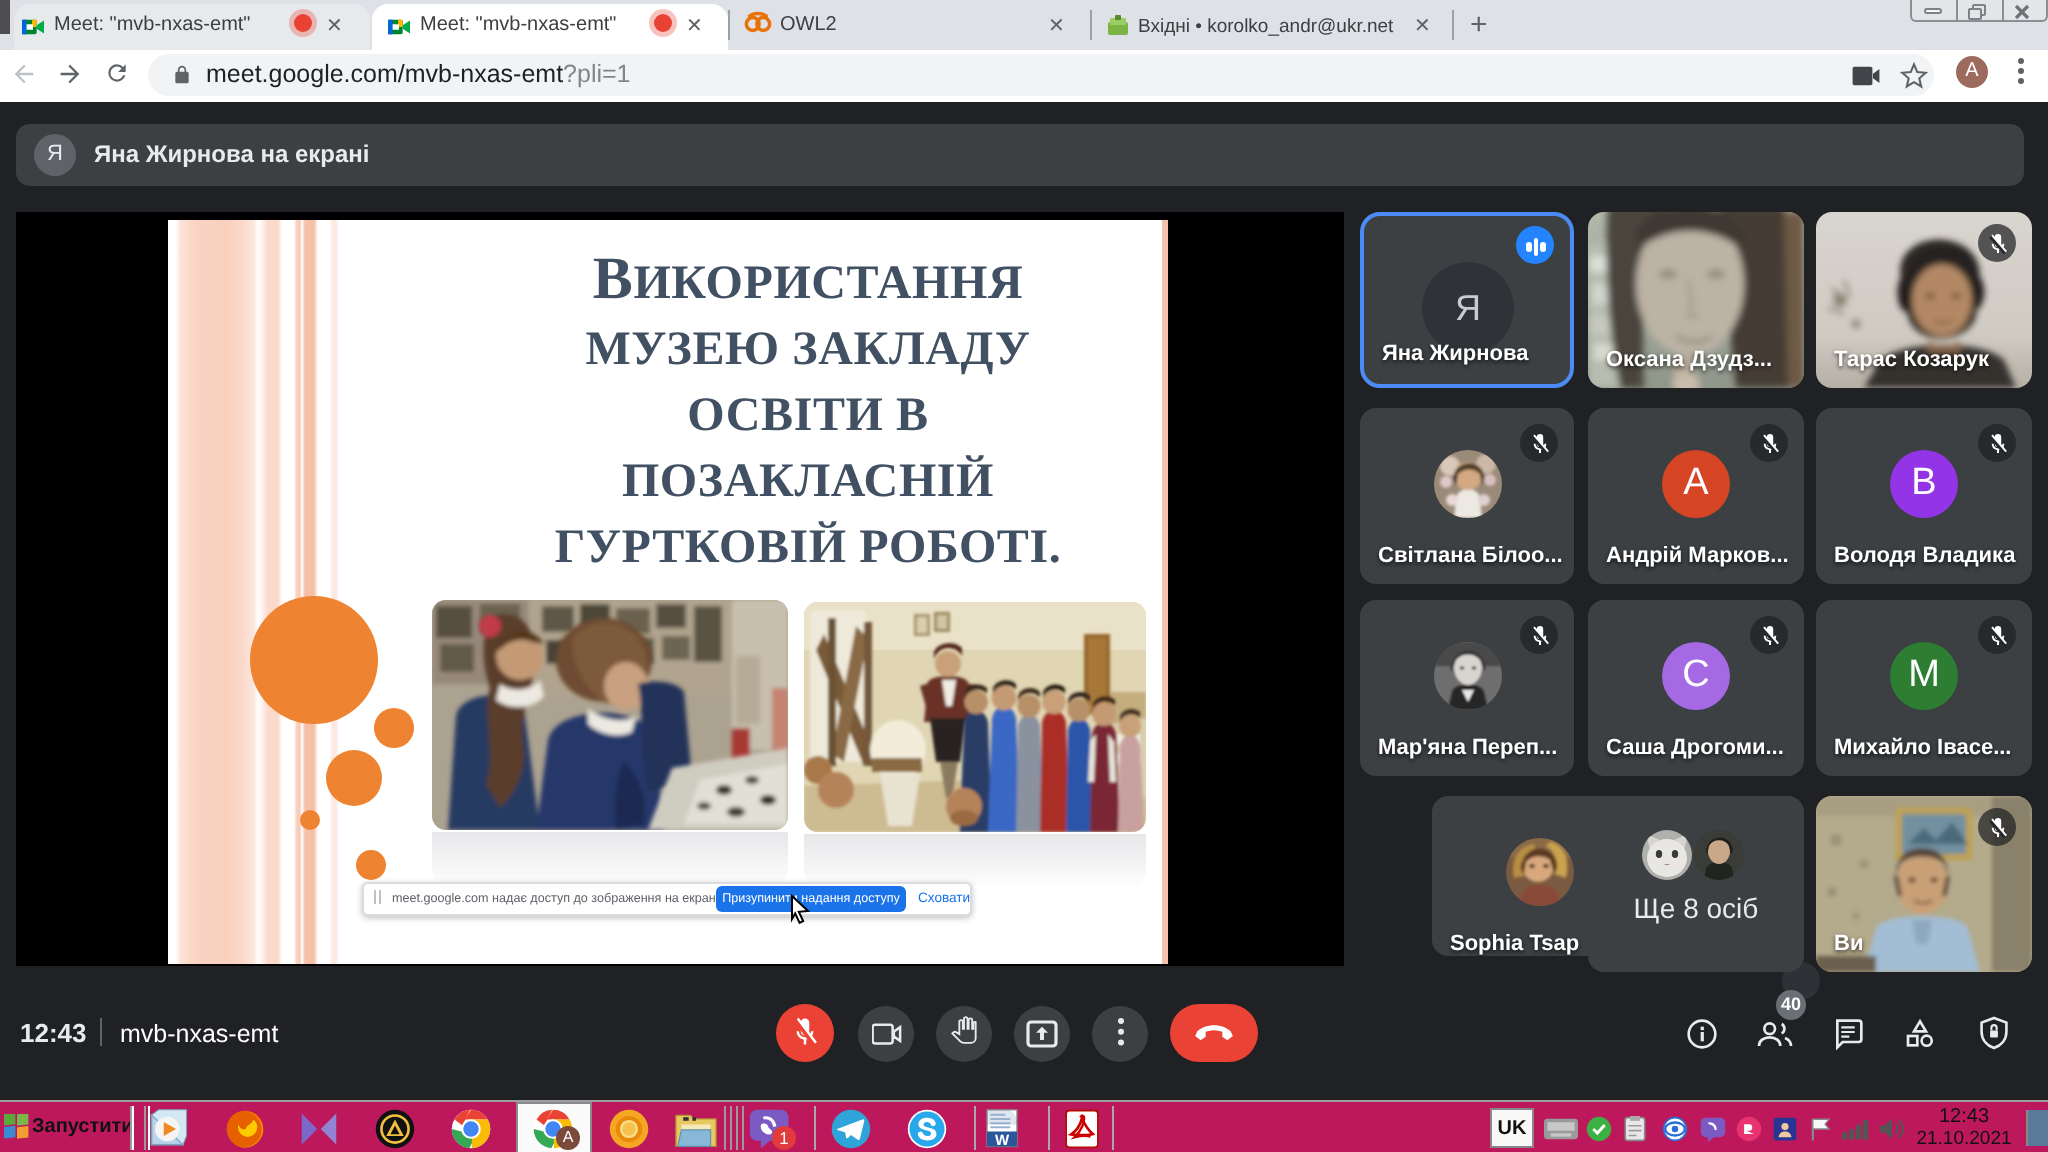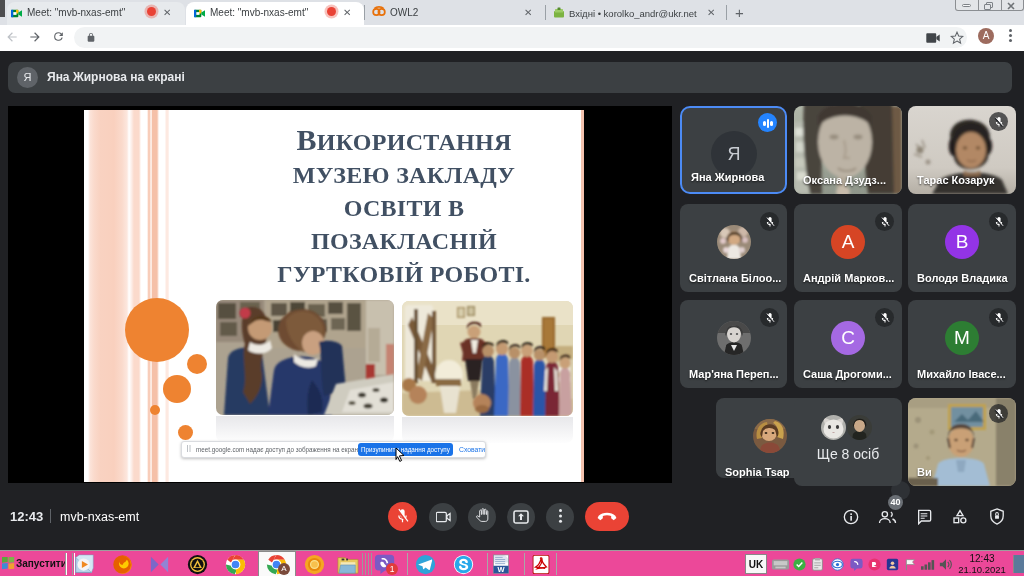--- a/index.html
+++ b/index.html
@@ -20,21 +20,21 @@
 #stage { left:8px; top:55px; width:664px; height:377px; background:#000; }
 #slide { left:76px; top:4px; width:500px; height:372px; background:#fff; overflow:hidden; }
 .tile { background:#3c4043; border-radius:8px; overflow:hidden; }
 .tname { color:#fff; font-size:11px; font-weight:bold; text-shadow:0 1px 2px rgba(0,0,0,.7); white-space:nowrap; }
 .mute { width:19px; height:19px; border-radius:50%; background:rgba(32,33,36,.72); }
 .avletter { border-radius:50%; color:#fff; text-align:center; }
 
 #botbar { left:0; top:446px; width:1024px; height:53px; }
 .cbtn { width:28px; height:28px; border-radius:50%; background:#3c4043; top:6px; }
 
-#taskbar { left:0; top:550px; width:1024px; height:26px; background:#ec4899; border-top:1px solid #9d9d9d;padding-left:32px; }
+#taskbar { left:0; top:550px; width:1024px; height:26px; background:#be185d; border-top:1px solid #9d9d9d;padding-left:32px; }
 </style>
 </head>
 <body>
 <div id="root">
 
   <div class="abs" id="tabstrip"></div>
   <div class="abs" style="left:0;top:0;width:5px;height:17px;background:#4d4d4f;"></div>
 
   <div class="abs tab" style="left:7px;width:178px;background:#e7eaed;"></div>
   <svg class="abs" width="11" height="11" style="left:11px;top:8px" viewBox="0 0 24 24">
@@ -101,20 +101,21 @@
         <path d="M4 11h12.2l-5.6-5.6L12 4l8 8-8 8-1.4-1.4 5.6-5.6H4z" fill="#5f6368"></path>
       </svg>
 
     <svg class="abs" width="13" height="13" style="left:52px;top:5px" viewBox="0 0 24 24">
         <path d="M17.65 6.35A7.96 7.96 0 0 0 12 4a8 8 0 1 0 7.73 10h-2.08A6 6 0 1 1 12 6c1.66 0 3.14.69 4.22 1.78L13 11h7V4z" fill="#5f6368"></path>
       </svg>
 
     <svg class="abs" width="10" height="11" style="left:86px;top:7px" viewBox="0 0 24 24">
         <path d="M18 8h-1V6a5 5 0 0 0-10 0v2H6a2 2 0 0 0-2 2v10a2 2 0 0 0 2 2h12a2 2 0 0 0 2-2V10a2 2 0 0 0-2-2zM9 6a3 3 0 0 1 6 0v2H9z" fill="#5f6368"></path>
       </svg>
+    <div class="abs" style="left:103px;top:5px;font-size:12.5px;color:#202124;">meet.google.com/mvb-nxas-emt<span style="color:#80868b">?pli=1</span></div>
 
     <svg class="abs" width="14" height="12" style="left:926px;top:7px" viewBox="0 0 24 20">
         <path d="M2 2h14a1.5 1.5 0 0 1 1.5 1.5v13A1.5 1.5 0 0 1 16 18H2A1.5 1.5 0 0 1 .5 16.5v-13A1.5 1.5 0 0 1 2 2zm16 6 5.5-4v12L18 12z" fill="#414549"></path>
       </svg>
 
     <svg class="abs" width="14" height="14" style="left:950px;top:6px" viewBox="0 0 24 24">
         <path d="M12 17.27 18.18 21l-1.64-7.03L22 9.24l-7.19-.61L12 2 9.19 8.63 2 9.24l5.46 4.73L5.82 21z" fill="none" stroke="#5f6368" stroke-width="1.8"></path>
       </svg>
 
     <div class="abs" style="left:978px;top:3px;width:16px;height:16px;border-radius:50%;background:#9d6b5e;color:#fff;font-size:10px;text-align:center;line-height:16px;">A</div>

